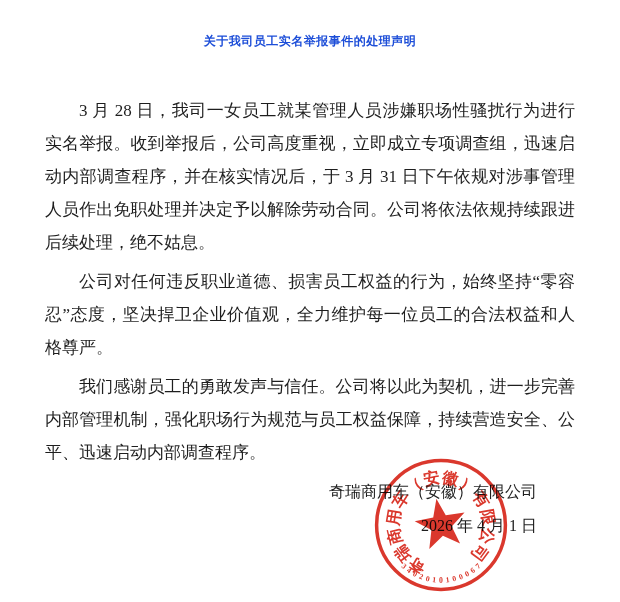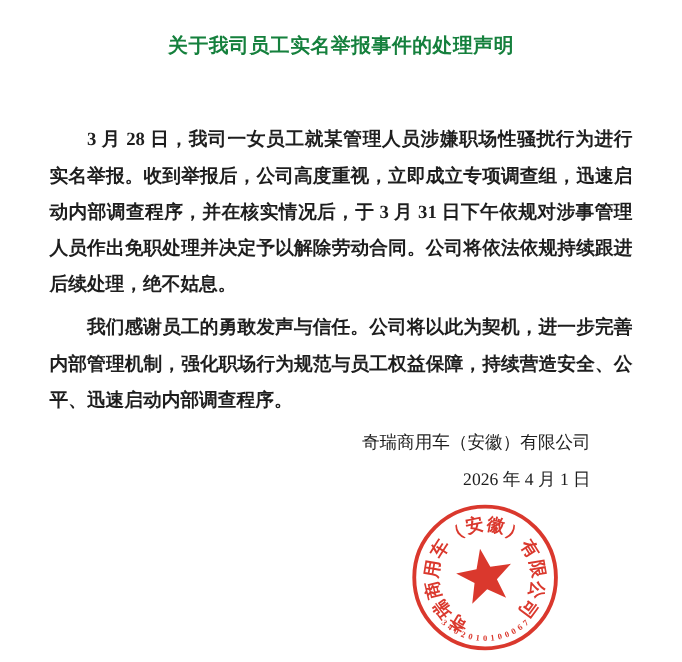--- a/index.html
+++ b/index.html
@@ -14,30 +14,29 @@
     background: #ffffff;
     overflow: hidden;
     font-family: "Liberation Serif", "DejaVu Serif", serif;
     color: #1e1e1e;
   }
   .content {
     padding: 28px 45px 0 45px;
   }
   .doc-title {
     margin: 0;
-    font-size: 18px;
+    font-size: 12px;
     font-weight: bold;
     text-align: center;
     line-height: 26px;
-    color: #15803d;
+    color: #1d4ed8;
     letter-spacing: 0.5px;
   }
   .body-text {
-    margin-top: 56px;
-    font-weight: bold;
+    margin-top: 40px;
   }
   .body-text p {
     margin: 0 0 6px 0;
     font-size: 17px;
     line-height: 33px;
     text-align: justify;
     text-justify: inter-character;
     text-indent: 2em;
   }
   .closing {
@@ -78,20 +77,21 @@
 </head>
 <body>
 
 <div class="page">
   <div class="content">
 
     <h1 class="doc-title">关于我司员工实名举报事件的处理声明</h1>
 
     <div class="body-text">
       <p>3 月 28 日，我司一女员工就某管理人员涉嫌职场性骚扰行为进行实名举报。收到举报后，公司高度重视，立即成立专项调查组，迅速启动内部调查程序，并在核实情况后，于 3 月 31 日下午依规对涉事管理人员作出免职处理并决定予以解除劳动合同。公司将依法依规持续跟进后续处理，绝不姑息。</p>
+      <p>公司对任何违反职业道德、损害员工权益的行为，始终坚持“零容忍”态度，坚决捍卫企业价值观，全力维护每一位员工的合法权益和人格尊严。</p>
       <p>我们感谢员工的勇敢发声与信任。公司将以此为契机，进一步完善内部管理机制，强化职场行为规范与员工权益保障，持续营造安全、公平、迅速启动内部调查程序。</p>
     </div>
 
     <div class="sign-block">
       <div>奇瑞商用车（安徽）有限公司</div>
       <div>2026 年 4 月 1 日</div>
     </div>
   </div>
 
   <div class="seal">

